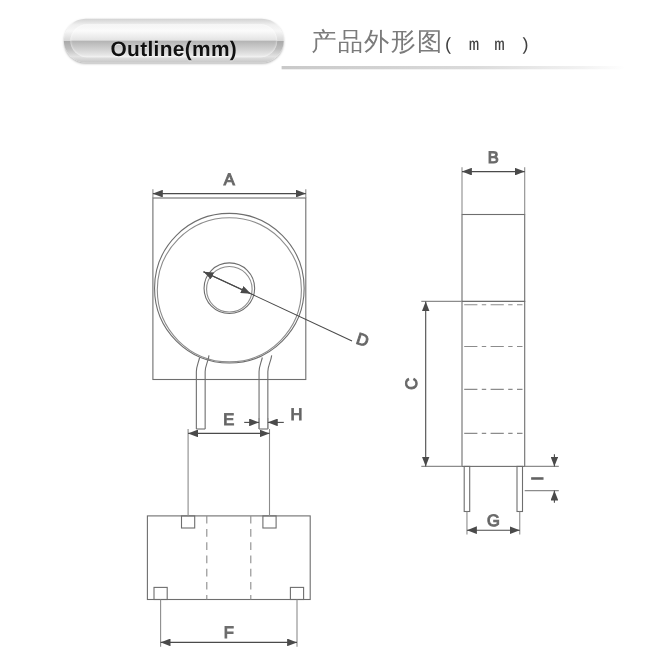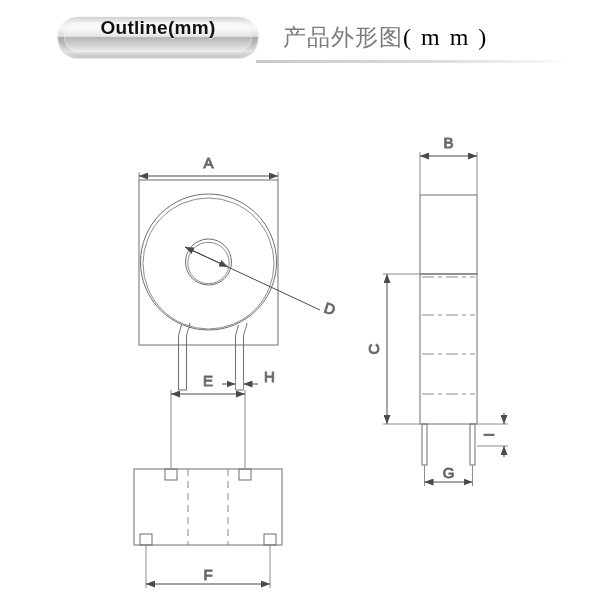--- a/index.html
+++ b/index.html
@@ -43,21 +43,21 @@
         #d2d2d2 0%,
         #efefef 14%,
         #f7f7f7 28%,
         #d8d8d8 50%,
         #a9a9a9 51%,
         #bdbdbd 68%,
         #e3e3e3 86%,
         #c6c6c6 100%);
     box-shadow: 0 1px 2px rgba(0,0,0,0.30);
     display: flex;
-    align-items: flex-start;
+    align-items: flex-end;
     justify-content: center;
   }
   .pill-inner {
     position: absolute;
     left: 6px;
     top: 5px;
     width: 188px;
     height: 30px;
     border-radius: 15px;
     background: linear-gradient(to bottom,
@@ -85,23 +85,23 @@
     position: absolute;
     left: 283px;
     top: 22px;
     font-family: "DejaVu Sans", sans-serif;
     font-size: 23px;
     color: #7b7b7b;
     white-space: nowrap;
     letter-spacing: 1px;
   }
   .cn-title .unit {
-    font-family: Liberation Serif, serif;
-    font-size: 24px;
-    color: #000000;
+    font-family: Liberation Mono, monospace;
+    font-size: 16px;
+    color: #404040;
     letter-spacing: 2px;
   }
 
   .header-rule {
     position: absolute;
     left: 256px;
     top: 60px;
     width: 312px;
     height: 3px;
     background: linear-gradient(to right, #c9c9c9 0%, #dadada 55%, #f2f2f2 88%, #ffffff 100%);

